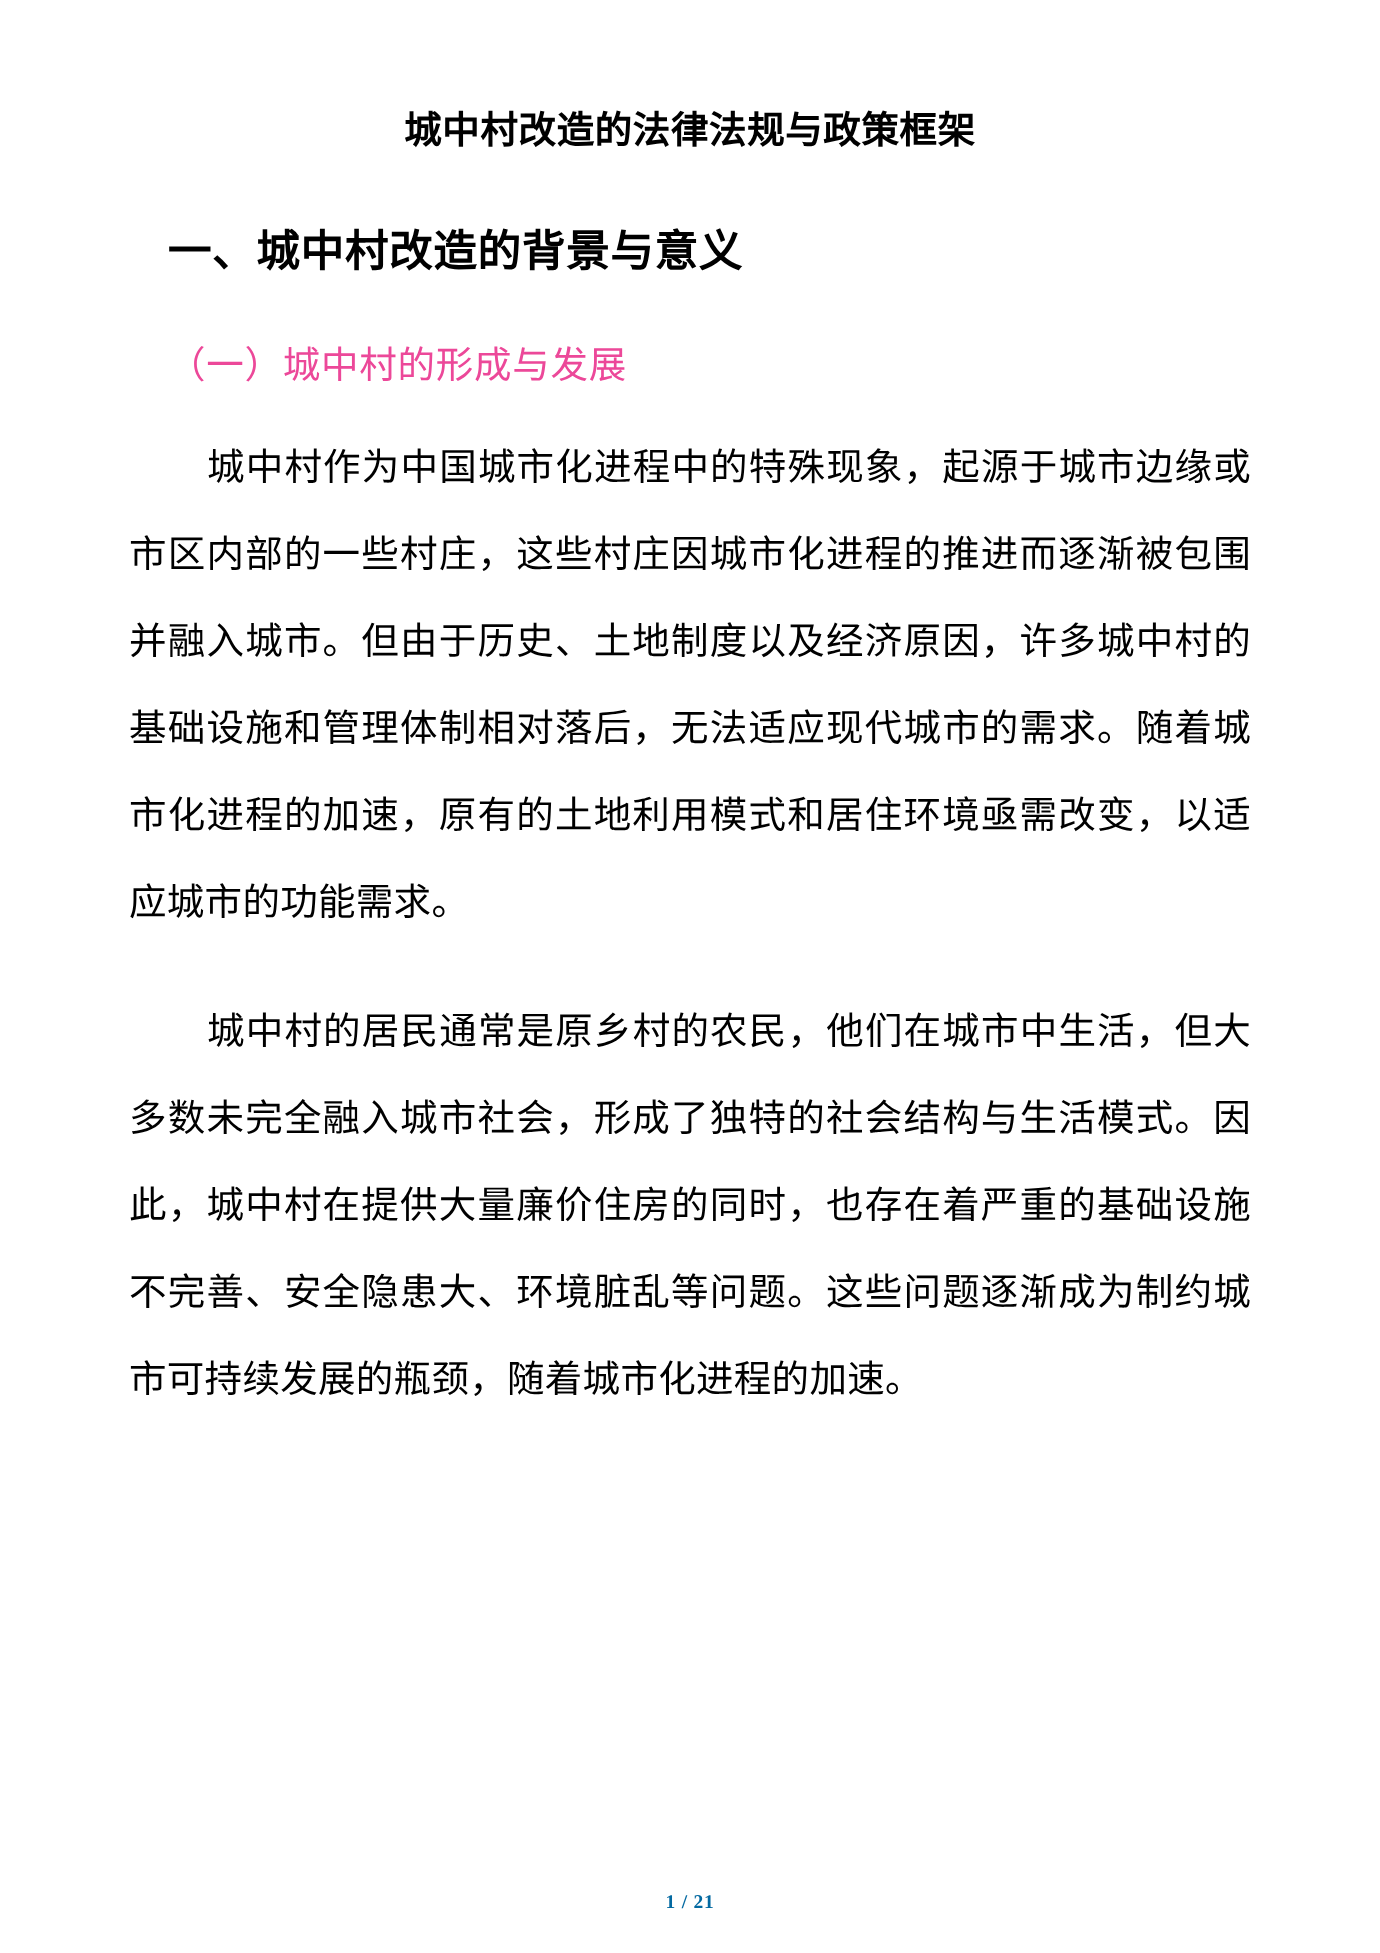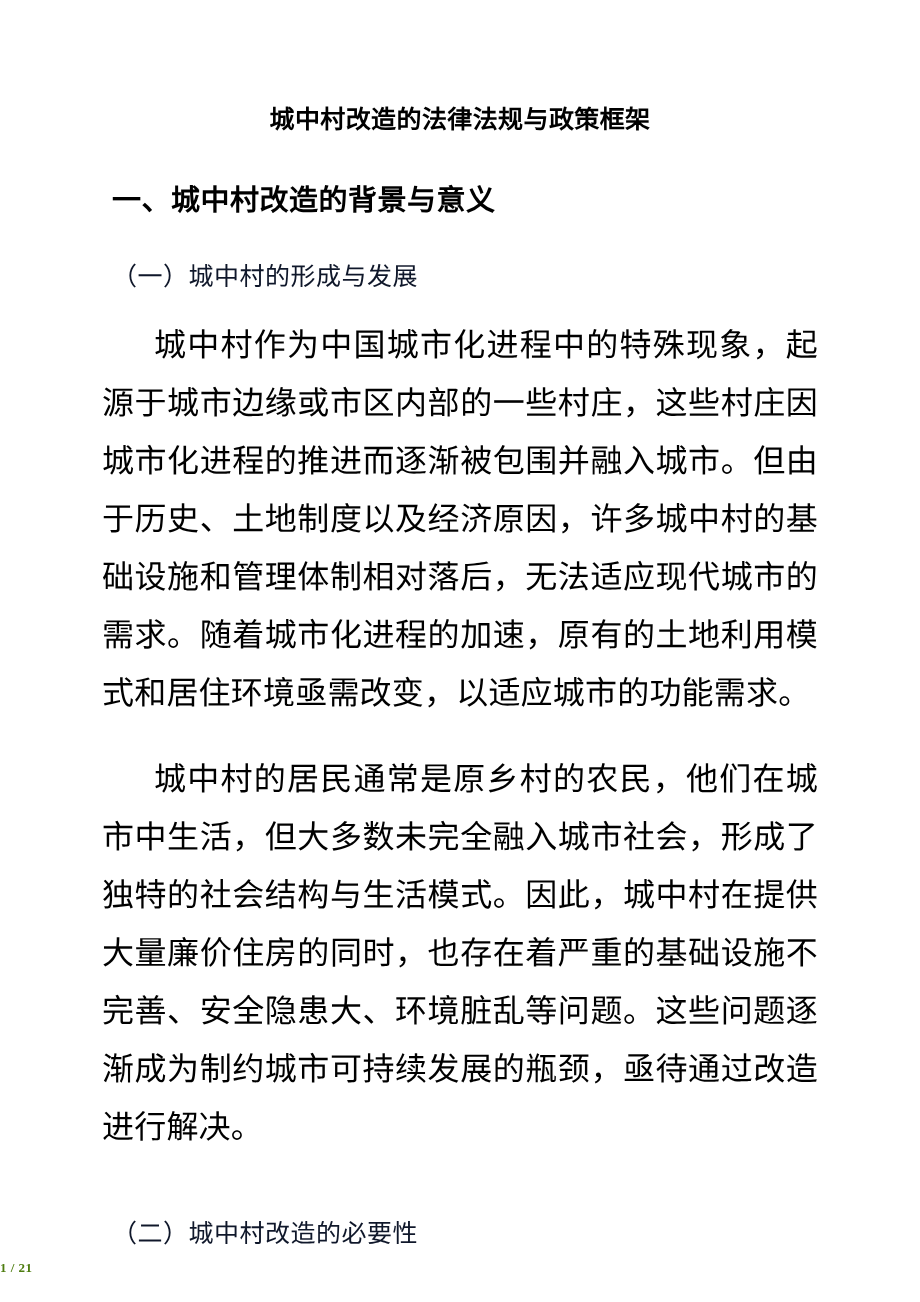--- a/index.html
+++ b/index.html
@@ -26,21 +26,21 @@
 
   
   .doc-title {
     font-family: "Liberation Sans", "DejaVu Sans", sans-serif;
     font-weight: bold;
     font-size: 25px;
     line-height: 1;
     text-align: center;
     color: #000000;
     margin: 0;
-    padding-top: 107px;
+    padding-top: 75px;
     letter-spacing: 0.4px;
   }
 
   
   .h1-cn {
     font-family: "Liberation Serif", "DejaVu Serif", serif;
     font-weight: bold;
     font-size: 29px;
     line-height: 1;
     color: #000000;
@@ -49,74 +49,74 @@
     padding-left: 26px;
     letter-spacing: 0.5px;
   }
 
   
   .h2-cn {
     font-family: "Liberation Serif", "DejaVu Serif", serif;
     font-weight: normal;
     font-size: 25px;
     line-height: 1;
-    color: #0f172a;
+    color: #ec4899;
     margin: 0;
     padding-top: 49px;
     padding-left: 26px;
     letter-spacing: 0.5px;
   }
 
   
   .para {
     font-family: "Liberation Serif", "DejaVu Serif", serif;
     font-weight: normal;
-    font-size: 32px;
+    font-size: 25px;
     line-height: 58px;
     color: #000000;
-    margin: 16px;
+    margin: 0;
     text-align: justify;
     text-justify: inter-character;
     text-indent: 52px;
     letter-spacing: 0.2px;
   }
   .para-gap-a { margin-top: 27px; }
   .para-gap-b { margin-top: 28px; }
   .para-gap-c { margin-top: 22px; }
 
   
   .page-footer {
     position: absolute;
     left: 0;
     right: 0;
     bottom: 26px;
+    text-align: center;
     font-family: "Liberation Serif", "DejaVu Serif", serif;
     font-weight: bold;
     font-size: 13px;
-    color: #4d7c0f;
+    color: #0369a1;
     letter-spacing: 0.5px;
   }
 </style>
 </head>
 <body>
 
 <div class="page">
 
   <div class="content">
 
     <h1 class="doc-title">城中村改造的法律法规与政策框架</h1>
 
     <h2 class="h1-cn">一、城中村改造的背景与意义</h2>
 
     <h3 class="h2-cn">（一）城中村的形成与发展</h3>
 
     <p class="para para-gap-a">城中村作为中国城市化进程中的特殊现象，起源于城市边缘或市区内部的一些村庄，这些村庄因城市化进程的推进而逐渐被包围并融入城市。但由于历史、土地制度以及经济原因，许多城中村的基础设施和管理体制相对落后，无法适应现代城市的需求。随着城市化进程的加速，原有的土地利用模式和居住环境亟需改变，以适应城市的功能需求。</p>
 
-    <p class="para para-gap-b">城中村的居民通常是原乡村的农民，他们在城市中生活，但大多数未完全融入城市社会，形成了独特的社会结构与生活模式。因此，城中村在提供大量廉价住房的同时，也存在着严重的基础设施不完善、安全隐患大、环境脏乱等问题。这些问题逐渐成为制约城市可持续发展的瓶颈，亟待通过改造进行解决。</p>
+    <p class="para para-gap-b">城中村的居民通常是原乡村的农民，他们在城市中生活，但大多数未完全融入城市社会，形成了独特的社会结构与生活模式。因此，城中村在提供大量廉价住房的同时，也存在着严重的基础设施不完善、安全隐患大、环境脏乱等问题。这些问题逐渐成为制约城市可持续发展的瓶颈，随着城市化进程的加速。</p>
 
-    <h3 class="h2-cn">（二）城中村改造的必要性</h3>
 
 
   </div>
 
   <div class="page-footer">1 / 21</div>
 
 </div>
 
 </body></html>

